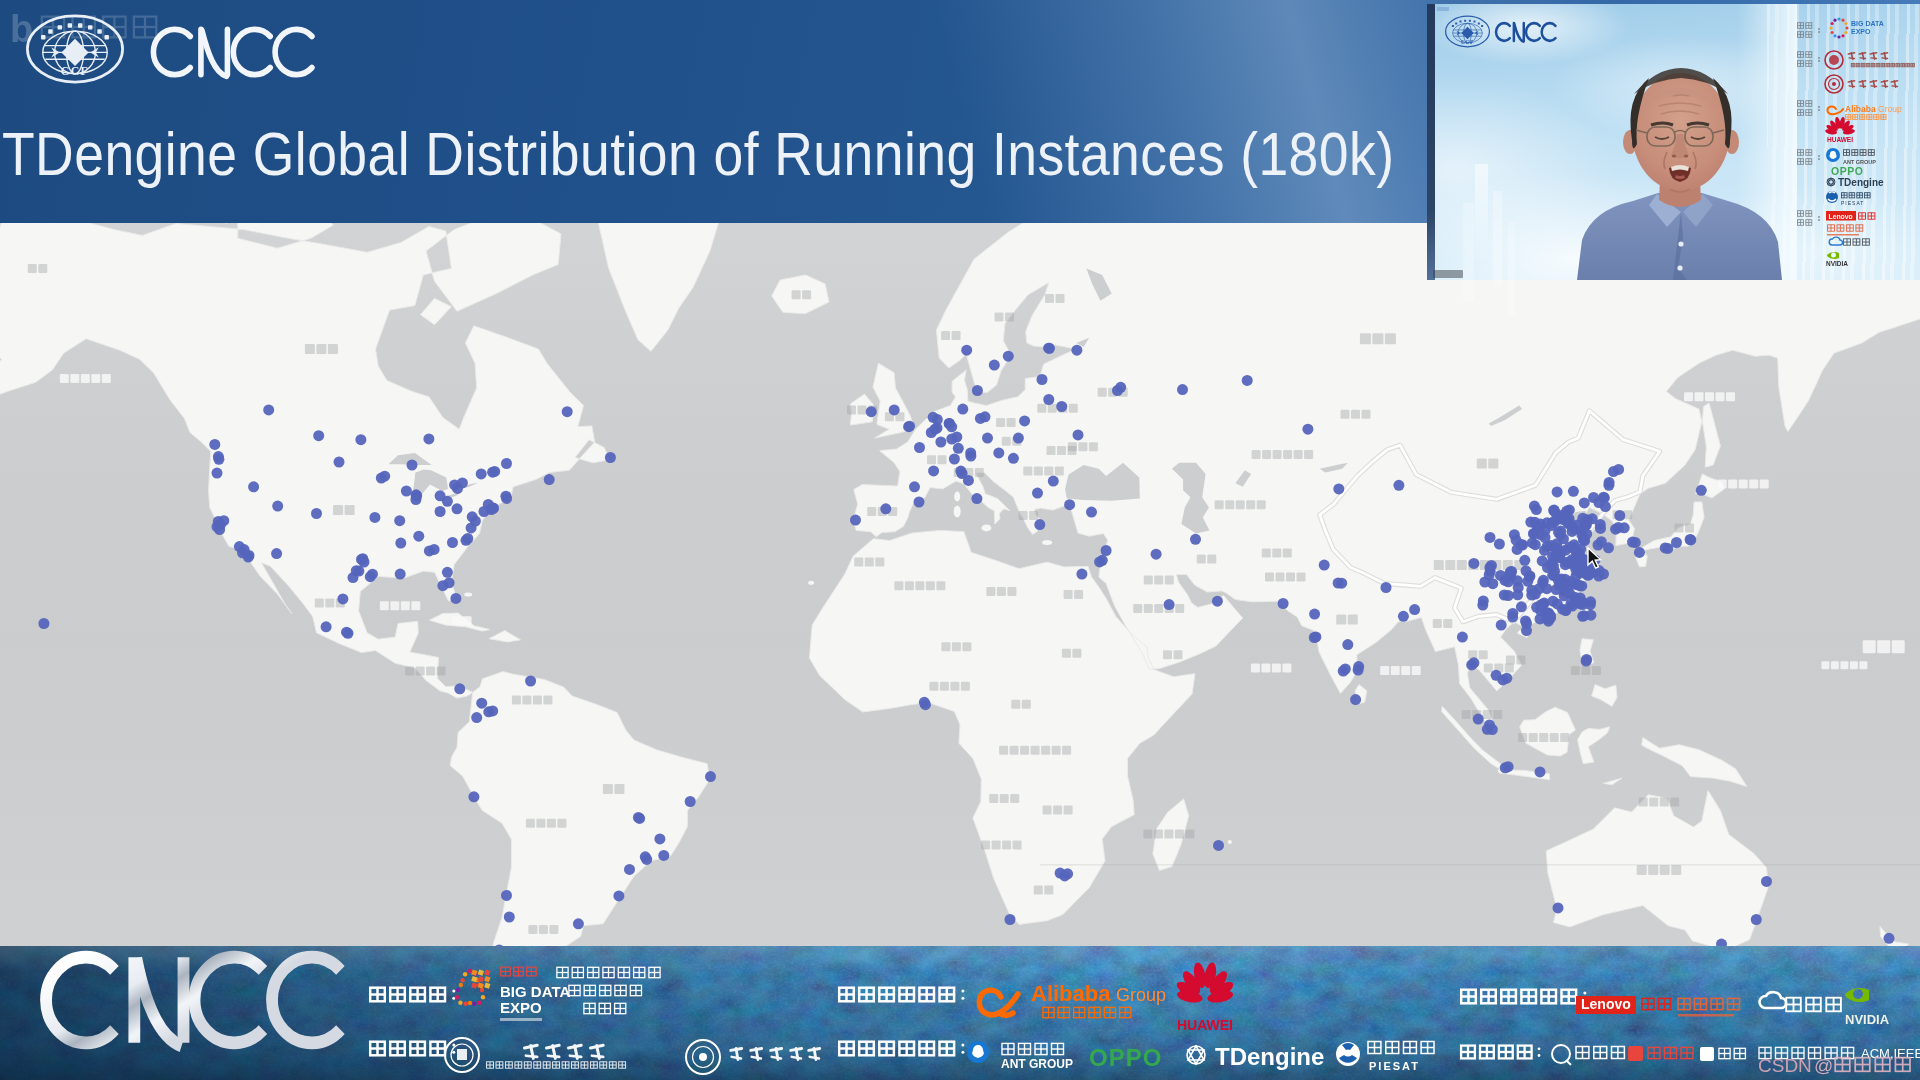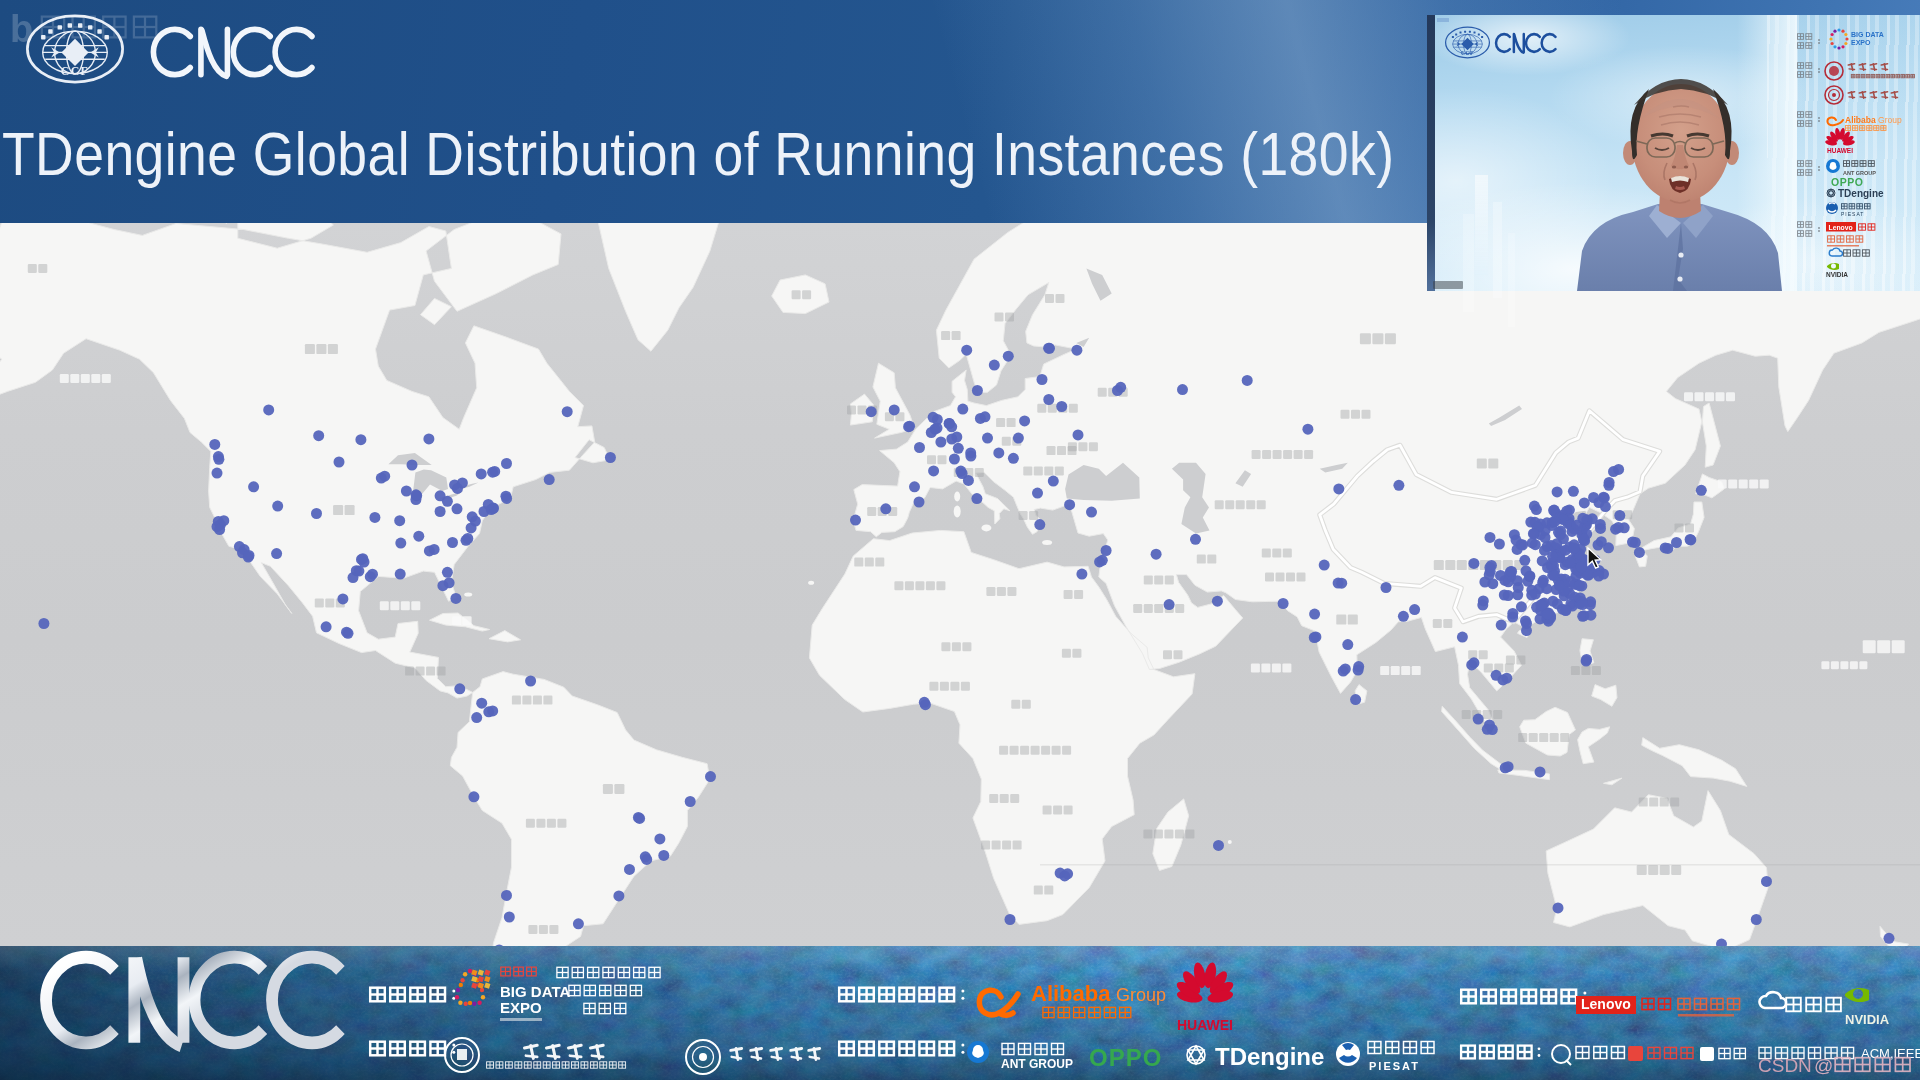--- a/index.html
+++ b/index.html
@@ -1454,21 +1454,21 @@
           <line x1="1831.1" y1="101.4" x2="1831.1" y2="112.6"></line>
         </g>
         <g stroke="#ffffff" stroke-width="1.40" opacity="0.95" fill="none">
           <rect x="1841.6" y="101.4" width="12.0" height="11.2"></rect>
           <line x1="1841.6" y1="107.0" x2="1853.6" y2="107.0"></line>
           <line x1="1847.6" y1="101.4" x2="1847.6" y2="112.6"></line>
         </g>
         <text x="1861" y="112" font-size="13" fill="#fff" font-family="Liberation Sans">ACM,IEEE</text>
       </svg>
     </div>
-<div class="abs" style="left:1427px;top:15px;width:493px;height:348px;overflow:hidden">
+<div class="abs" style="left:1427px;top:4px;width:493px;height:348px;overflow:hidden">
       <div class="abs" style="left:0;top:0;width:493px;height:276px;
 background:
 radial-gradient(150px 55px at 20% 8%, rgba(255,255,255,0.7), rgba(255,255,255,0) 70%),
 radial-gradient(180px 70px at 52% 30%, rgba(255,255,255,0.45), rgba(255,255,255,0) 75%),
 radial-gradient(260px 110px at 30% 92%, rgba(255,255,255,0.8), rgba(255,255,255,0) 78%),
 radial-gradient(220px 130px at 6% 60%, rgba(255,255,255,0.55), rgba(255,255,255,0) 72%),
 radial-gradient(200px 90px at 80% 90%, rgba(255,255,255,0.5), rgba(255,255,255,0) 75%),
 linear-gradient(175deg,#9ecbe8 0%,#b3d9f0 28%,#c8e5f6 58%,#d8eefa 100%);"></div>
       <div class="abs" style="left:340px;top:0;width:153px;height:276px;
 background:

